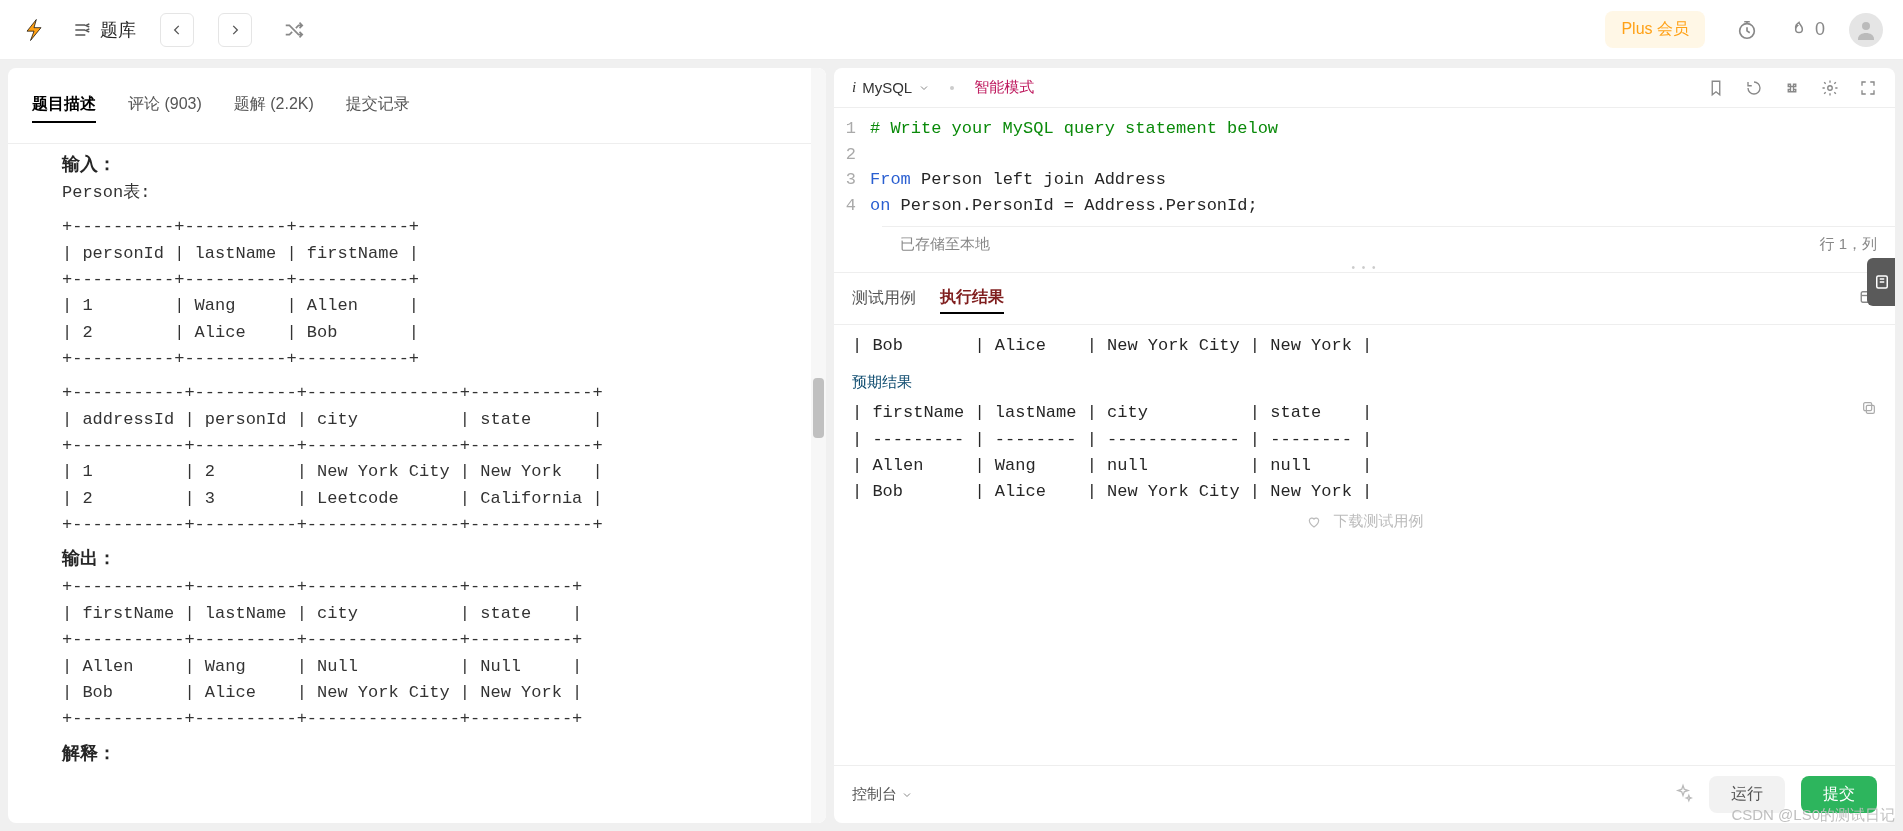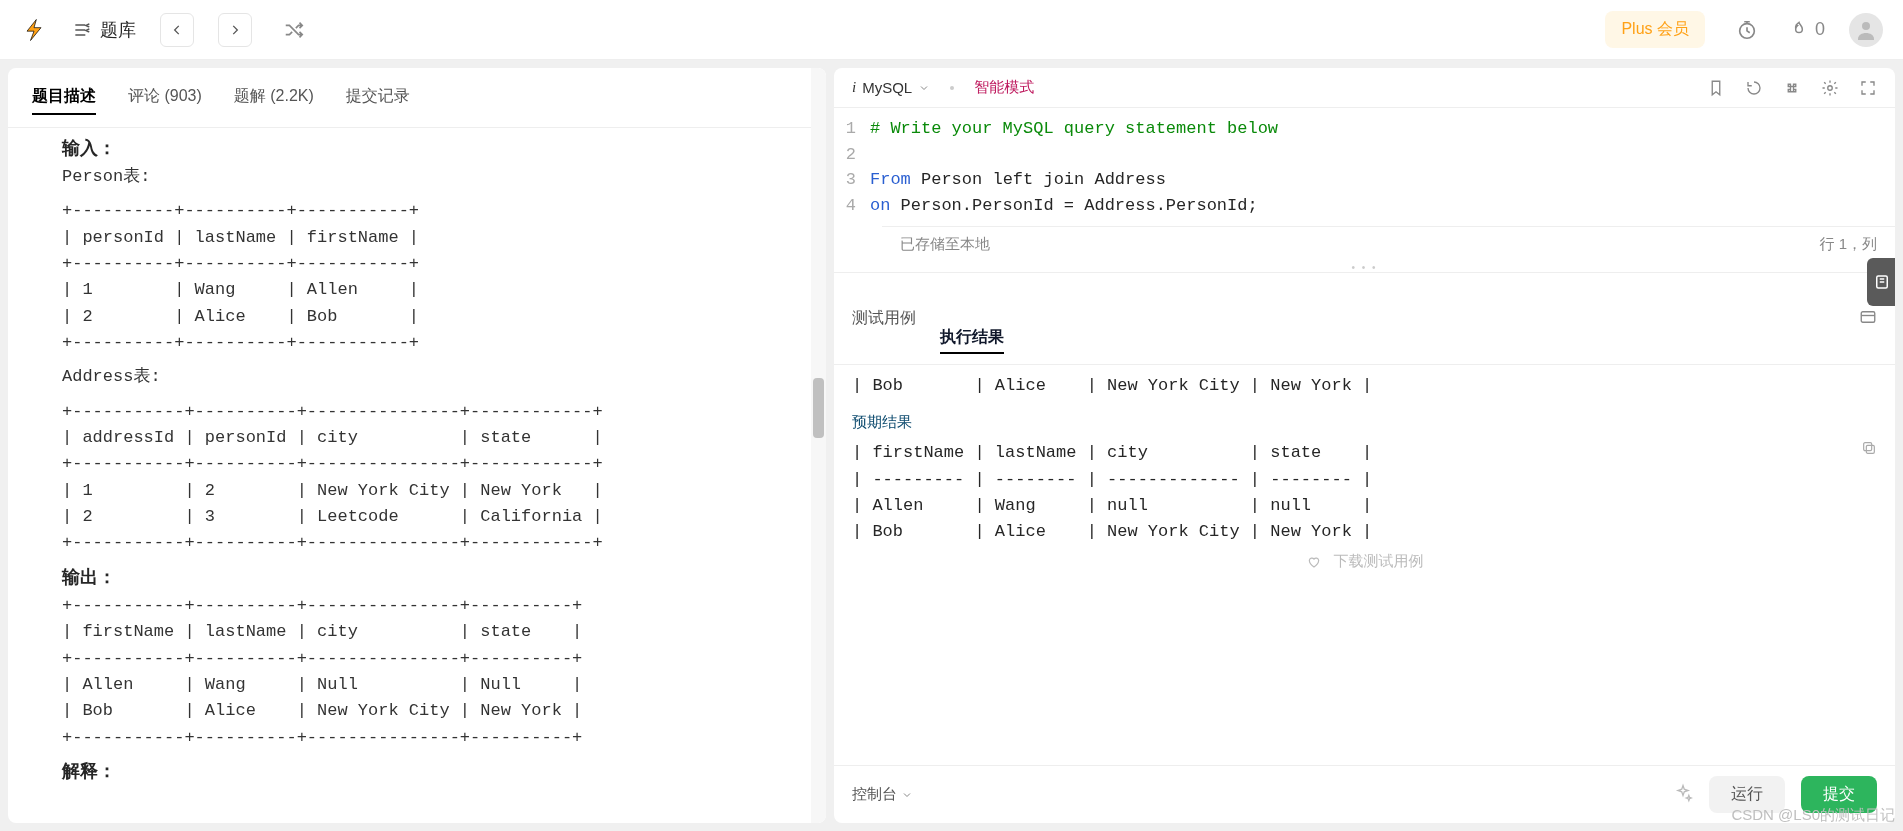--- a/index.html
+++ b/index.html
@@ -13,21 +13,21 @@
 .plus { background:#fff7e6; color:#ffa116; border-radius:8px; padding:8px 16px; font-size:16px; cursor:pointer; }
 .iconbtn { width:36px; height:36px; display:flex; align-items:center; justify-content:center; border-radius:8px; cursor:pointer; color:#555;}
 .iconbtn svg{width:22px;height:22px;stroke:#888;stroke-width:1.8;fill:none;}
 .fire { display:flex; align-items:center; gap:6px; color:#888; font-size:18px;}
 .avatar { width:34px; height:34px; border-radius:50%; background:#e5e5e5; display:flex;align-items:center;justify-content:center;}
 .avatar svg{width:24px;height:24px;fill:#bbb;}
 .main { display:flex; height:calc(100% - 60px); gap:8px; padding:8px; background:#f0f0f0;}
 .panel { background:#fff; border-radius:8px; display:flex; flex-direction:column; overflow:hidden; position:relative;}
 .left { width:818px; }
 .right { flex:1; }
-.tabs { display:flex; gap:32px; padding:12px 24px; font-size:16px; color:#555; border-bottom:1px solid #eee;}
+.tabs { display:flex; gap:32px; padding:20px 24px; font-size:16px; color:#555; border-bottom:1px solid #eee;}
 .tabs .tab { cursor:pointer; padding:6px 0;}
 .tabs .tab.active { color:#000; font-weight:600; border-bottom:2px solid #000;}
 .desc { flex:1; overflow-y:auto; padding:0 24px 24px 54px; position:relative;}
 .desc h4 { font-size:18px; font-weight:700; margin-top:8px;}
 .desc pre { font-family:Consolas,"Courier New",monospace; font-size:17px; line-height:1.55; color:#333; margin:4px 0 8px 0; white-space:pre;}
 .scroll-track { position:absolute; right:0; top:0; bottom:0; width:15px; background:#f7f7f7;}
 .scroll-thumb { position:absolute; right:2px; width:11px; background:#c0c0c0; border-radius:4px;}
 .editor-head { display:flex; align-items:center; padding:10px 18px; gap:20px; border-bottom:1px solid #eee; font-size:15px;}
 .lang { display:flex; align-items:center; gap:6px; cursor:pointer; color:#333;}
 .lang i{font-style:italic;font-family:serif;color:#333;}
@@ -42,21 +42,21 @@
 .editor .code{white-space:pre;}
 .c-comment{color:#0a8a0a;}
 .c-kw{color:#2a5fd1;}
 .status-bar{display:flex;justify-content:space-between;padding:8px 18px;color:#888;font-size:15px;border-top:1px solid #eee;margin-left:48px;}
 .side-tab{position:absolute;right:-2px;top:190px;width:30px;height:48px;background:#5a5a5a;border-radius:6px 0 0 6px;display:flex;align-items:center;justify-content:center;}
 .side-tab svg{width:18px;height:18px;stroke:#fff;stroke-width:2;fill:none;}
 .drag{height:10px;display:flex;align-items:center;justify-content:center;color:#ccc;font-size:10px;letter-spacing:2px;cursor:row-resize;}
 .results{flex:1;display:flex;flex-direction:column;overflow:hidden;border-top:1px solid #eee;}
 .result-tabs{display:flex;gap:24px;padding:10px 18px;font-size:16px;color:#555;border-bottom:1px solid #eee;align-items:center;}
 .result-tabs .tab{cursor:pointer;padding:4px 0;}
-.result-tabs .tab.active{color:#0f172a;font-weight:600;border-bottom:2px solid #000;margin-top:40px;}
+.result-tabs .tab.active{color:#7f1d1d;font-weight:600;border-bottom:2px solid #000;}
 .result-tabs .rico{margin-left:auto;cursor:pointer;}
 .result-tabs .rico svg{width:18px;height:18px;stroke:#888;stroke-width:1.8;fill:none;}
 .result-body{flex:1;overflow:auto;padding:8px 18px;position:relative;}
 .result-body pre{font-family:Consolas,"Courier New",monospace;font-size:17px;line-height:1.55;white-space:pre;}
 .sect-label{color:#0c4a6e;font-size:15px;margin:14px 0 8px;display:flex;align-items:center;justify-content:space-between;}
 .copy-ico svg{width:16px;height:16px;stroke:#aaa;stroke-width:1.8;fill:none;}
 .load-more{text-align:center;color:#bbb;font-size:15px;padding:6px 0;display:flex;gap:12px;align-items:center;justify-content:center;}
 .load-more svg{width:16px;height:16px;stroke:#bbb;stroke-width:1.8;fill:none;}
 .footer{display:flex;align-items:center;gap:16px;padding:10px 18px;border-top:1px solid #eee;}
 .footer .console{color:#555;font-size:15px;display:flex;align-items:center;gap:4px;cursor:pointer;}
@@ -131,21 +131,20 @@
     </div>
     <div class="desc">
       <h4>输入：</h4>
       <pre>Person表:</pre>
       <pre>+----------+----------+-----------+
 | personId | lastName | firstName |
 +----------+----------+-----------+
 | 1        | Wang     | Allen     |
 | 2        | Alice    | Bob       |
 +----------+----------+-----------+</pre>
-      <pre>Address表:</pre>
       <pre>+-----------+----------+---------------+------------+
 | addressId | personId | city          | state      |
 +-----------+----------+---------------+------------+
 | 1         | 2        | New York City | New York   |
 | 2         | 3        | Leetcode      | California |
 +-----------+----------+---------------+------------+</pre>
       <h4>输出：</h4>
       <pre>+-----------+----------+---------------+----------+
 | firstName | lastName | city          | state    |
 +-----------+----------+---------------+----------+

